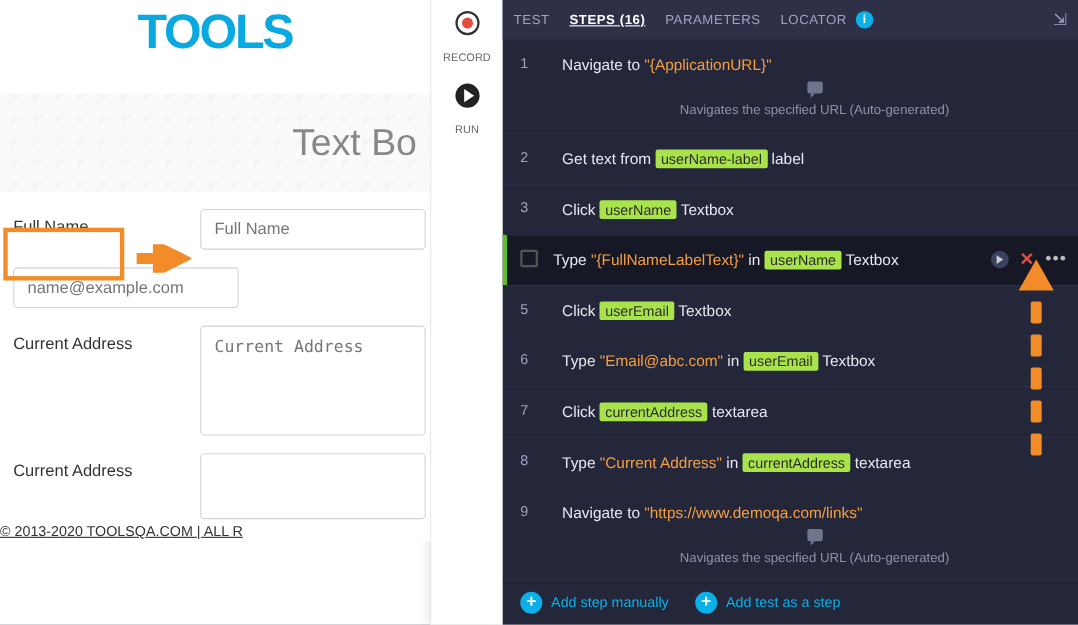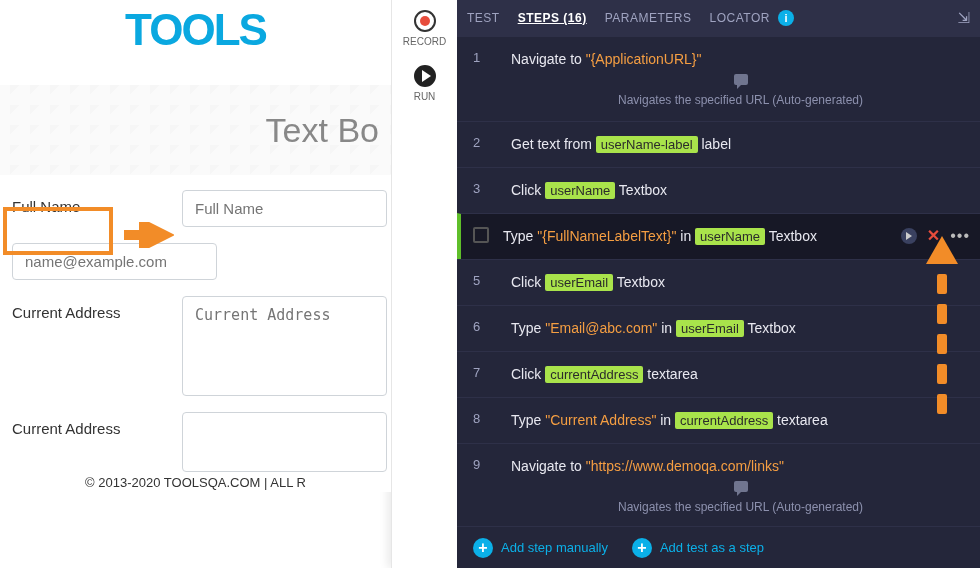--- a/index.html
+++ b/index.html
@@ -13,29 +13,29 @@
 .hero-title { color: #888; font-size: 34px; font-weight: 300; }
 .form-area { padding: 15px 0 0 12px; }
 .form-row { display: flex; align-items: flex-start; margin-bottom: 16px; }
 .form-label { width: 170px; padding-top: 8px; color: #333; font-size: 15px; }
 .form-input, .form-ta { width: 205px; border: 1px solid #cfd4d9; border-radius: 4px; padding: 9px 12px; font-size: 15px; color: #888; background:#fff; }
 .form-ta { height: 100px; resize: none; }
 .hl-box { position: absolute; border: 4px solid #f28c28; }
 .hl1 { top: 207px; left: 3px; width: 110px; height: 48px; }
 .arrow1 { position: absolute; top: 222px; left: 124px; }
 .arrow1 svg { display:block; }
-.copyright { position: absolute; bottom: 2px; left: 0; width: 100%; text-align: center; color: #333; font-size: 13px; }
+.copyright { position: absolute; bottom: 2px; left: 0; width: 100%; color: #333; font-size: 13px; text-decoration: underline; }
 
 
 .mid-tool { width: 66px; height: 568px; background: #fff; border-left: 1px solid #e6e6e6; box-shadow: -4px 0 8px rgba(0,0,0,.08); display: flex; flex-direction: column; align-items: center; padding-top: 10px; }
 .tool-btn { display: flex; flex-direction: column; align-items: center; margin-bottom: 18px; cursor: pointer; }
 .tool-icon { width: 22px; height: 22px; border-radius: 50%; border: 2px solid #333; display:flex; align-items:center; justify-content:center; }
 .record-dot { width: 10px; height: 10px; border-radius: 50%; background: #e74c3c; }
 .play-tri { width:0; height:0; border-top:6px solid transparent; border-bottom:6px solid transparent; border-left:9px solid #333; margin-left:3px; }
-.tool-label { font-size: 10px; color: #666; margin-top: 4px; }
+.tool-label { font-size: 10px; color: #666; margin-top: 15px; }
 
 
 .panel { flex: 1; height: 568px; background: #24263a; color: #ddd; font-size: 13px; display: flex; flex-direction: column; }
 .tabs { display: flex; align-items: center; height: 36px; background: #2e3048; padding: 0 10px; gap: 18px; position: relative; }
 .tab { color: #9fa3c0; font-size: 12px; letter-spacing: .5px; cursor:pointer; }
 .tab.active { color: #fff; font-weight: bold; text-decoration: underline; }
 .info-dot { width:16px; height:16px; border-radius:50%; background:#0bb0e8; color:#fff; display:inline-flex; align-items:center; justify-content:center; font-size:11px; font-weight:bold; margin-left:-10px;}
 .collapse-ic { position:absolute; right:10px; color:#9fa3c0; font-size:15px; cursor:pointer; }
 .steps { flex: 1; overflow: hidden; }
 .step { display: flex; align-items: flex-start; padding: 12px 10px 12px 16px; border-top: 1px solid #2e3048; min-height: 40px; }

